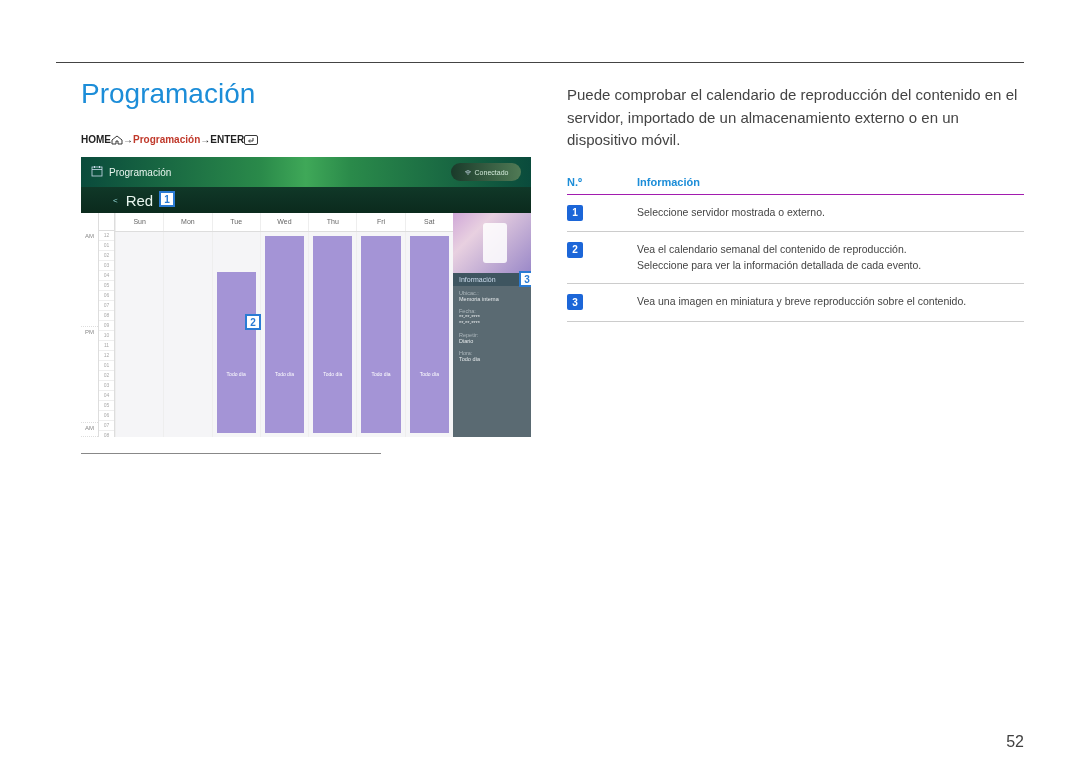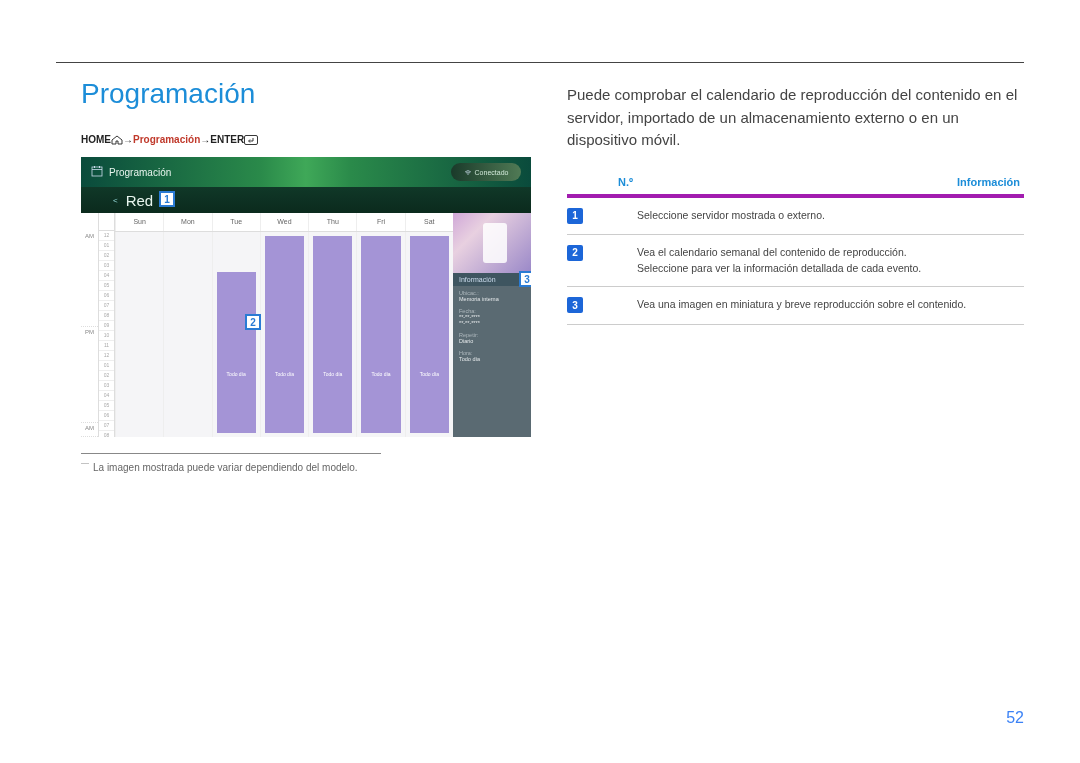--- a/index.html
+++ b/index.html
@@ -230,26 +230,26 @@
     font-size:8px; color:#888;
   }
   .intro {
     font-size:15px;
     color:#444;
     line-height:1.5;
     margin-bottom:18px;
   }
   .desc-table { width:100%; border-collapse:collapse; }
   .desc-table th {
-    text-align:right;
+    text-align:left;
     font-size:11px;
     color:#1c8dd8;
     font-weight:bold;
     padding:6px 4px 6px 0;
-    border-bottom:4px solid #a21caf;
+    border-bottom:1px solid #a21caf;
   }
   .desc-table th:first-child { width:70px; }
   .desc-table td {
     padding:10px 4px 10px 0;
     border-bottom:1px solid #ccc;
     vertical-align:top;
     font-size:10.5px;
     color:#444;
     line-height:1.5;
   }
@@ -258,24 +258,24 @@
     width:16px; height:16px;
     background:#1c66d8;
     color:#fff;
     border-radius:2px;
     font-size:10px;
     font-weight:bold;
     align-items:center; justify-content:center;
   }
   .page-num {
     position:absolute;
-    bottom:36px;
+    bottom:12px;
     right:56px;
     font-size:16px;
-    color:#3b82f6;
+    color:#404040;
   }
 </style>
 </head>
 <body>
 
 <div class="rule-top"></div>
 
 <div class="page">
   <div class="left-col">
     <h1 class="title">Programación</h1>
@@ -414,21 +414,20 @@
             <div class="kv">
                 <div class="k">Hora:</div>
                 <div class="v">Todo día</div>
               </div>
           </div>
         </div>
       </div>
     </div>
 
     <div class="caption-rule"></div>
-    <div class="caption">La imagen mostrada puede variar dependiendo del modelo.</div>
   </div>
 
   <div class="right-col">
     <p class="intro">Puede comprobar el calendario de reproducción del contenido en el servidor, importado de un almacenamiento externo o en un dispositivo móvil.</p>
 
     <table class="desc-table">
       <thead>
         <tr>
           <th>N.º</th>
           <th>Información</th>

